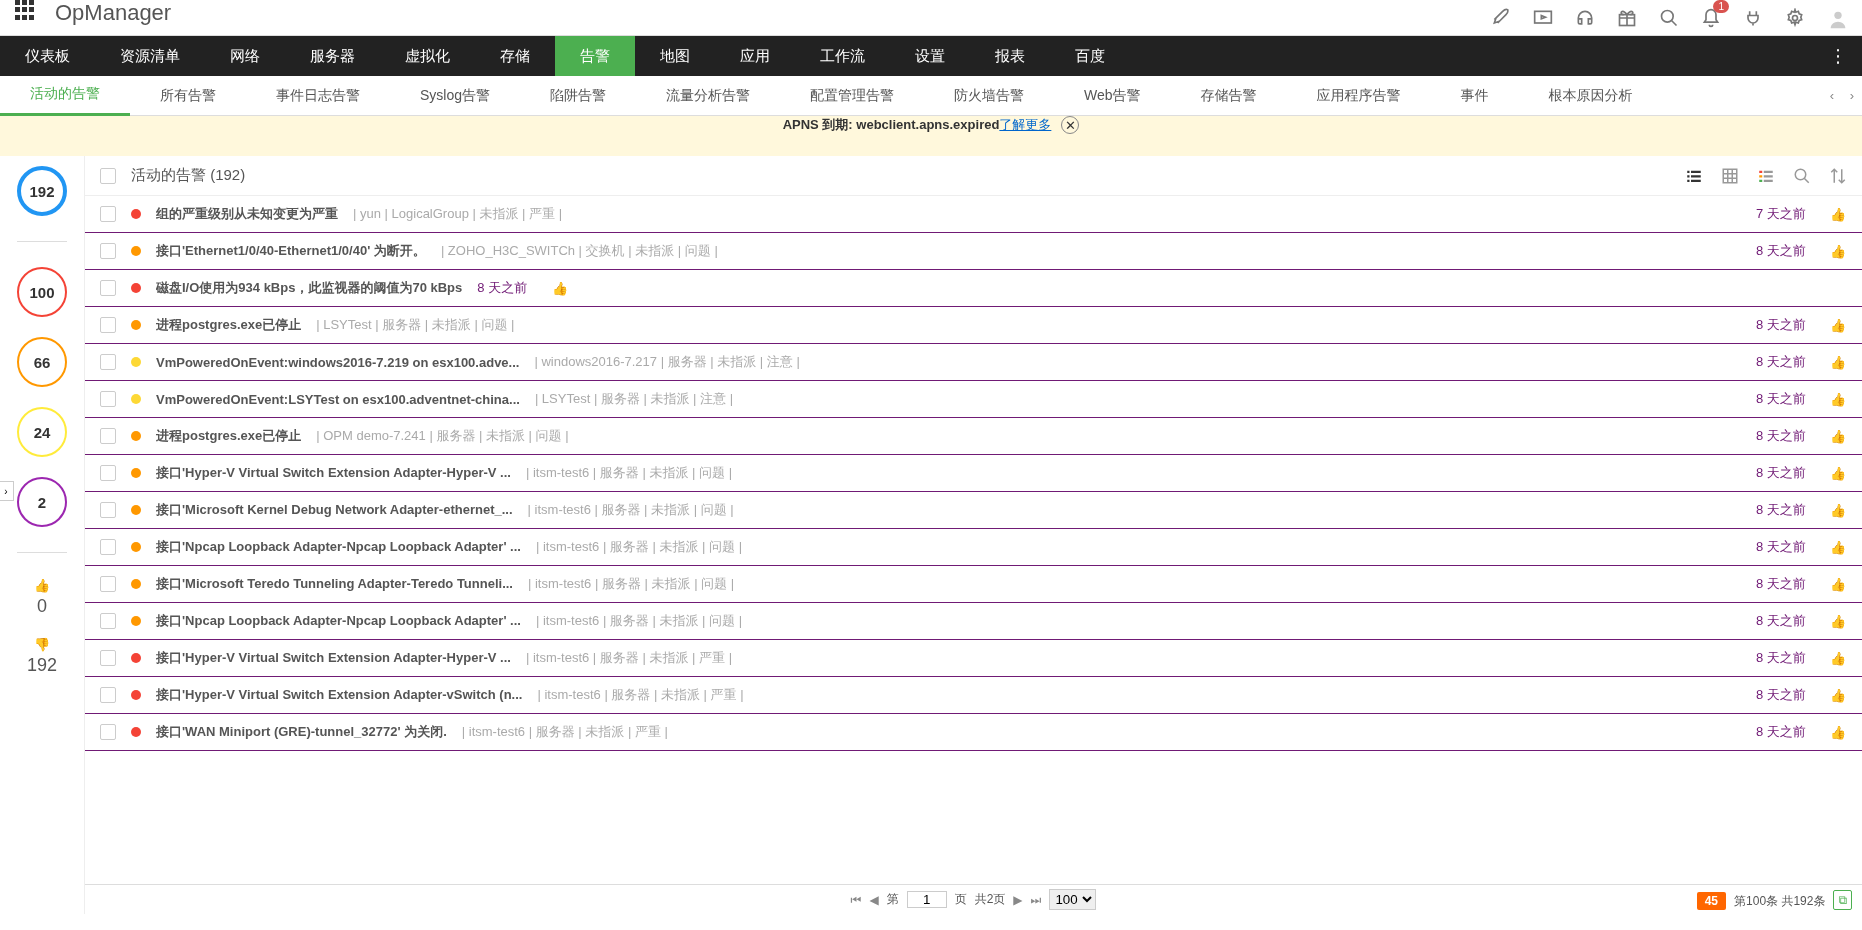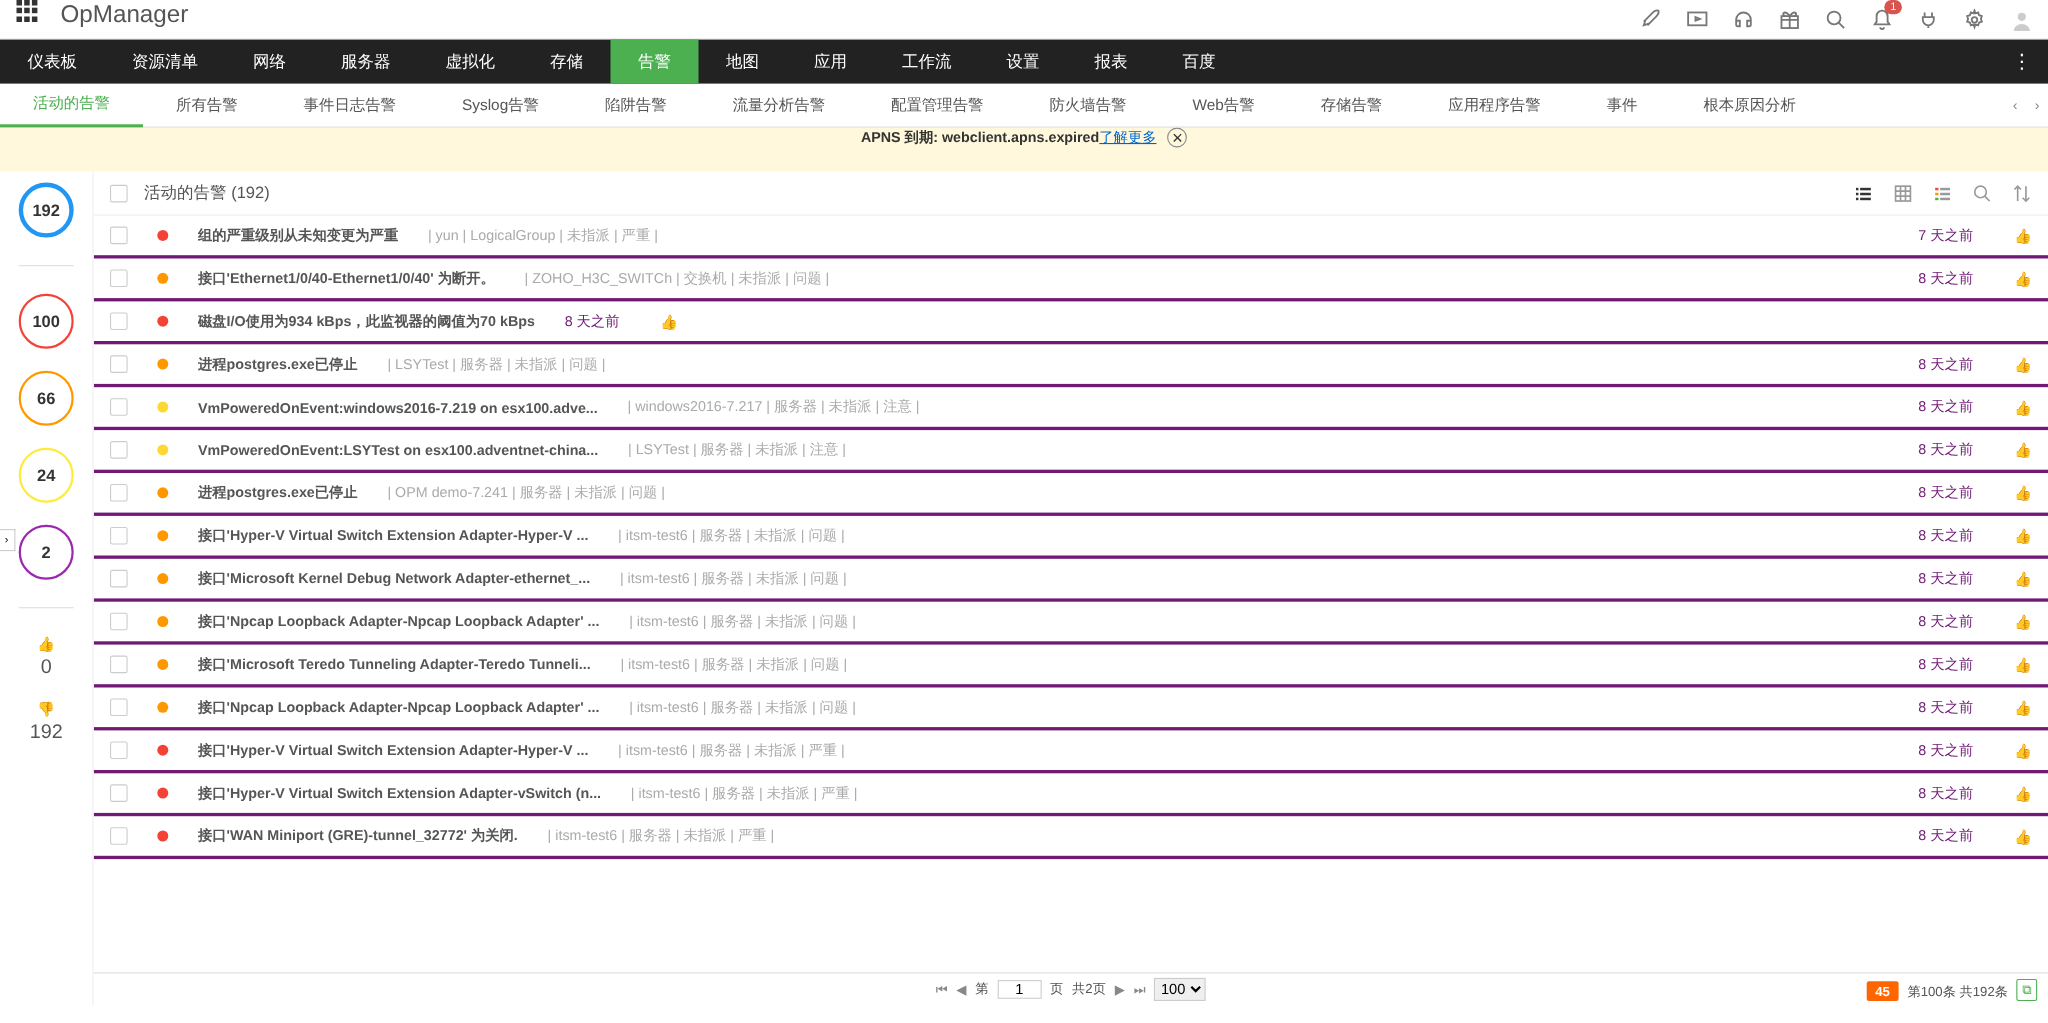--- a/index.html
+++ b/index.html
@@ -35,21 +35,21 @@
 .thumb-stat span:last-child { font-size: 18px; color: #555; }
 .expand-btn { position: absolute; left: -1px; top: 325px; width: 15px; height: 20px; border: 1px solid #ccc; border-left: none; background: #fff; display: flex; align-items: center; justify-content: center; cursor: pointer; font-size: 10px; }
 .main-area { flex: 1; display: flex; flex-direction: column; overflow: hidden; }
 .list-header { height: 40px; border-bottom: 1px solid #eee; display: flex; align-items: center; padding: 0 15px; gap: 15px; }
 .checkbox { width: 16px; height: 16px; border: 1px solid #ccc; border-radius: 2px; cursor: pointer; }
 .list-title { font-size: 15px; color: #555; flex: 1; }
 .view-icons { display: flex; gap: 18px; align-items: center; }
 .view-icon { cursor: pointer; color: #999; }
 .view-icon.active { color: #333; }
 .alarm-list { flex: 1; overflow-y: auto; }
-.alarm-row { display: flex; align-items: center; padding: 9px 15px; border-bottom: 3px solid #701a75; gap: 27px; }
+.alarm-row { display: flex; align-items: center; padding: 9px 15px; border-bottom: 1px solid #701a75; gap: 15px; }
 .sev-dot { width: 10px; height: 10px; border-radius: 50%; flex-shrink: 0; }
 .sev-red { background: #f44336; }
 .sev-orange { background: #FF9800; }
 .sev-yellow { background: #FDD835; }
 .alarm-msg { font-weight: bold; color: #555; max-width: 370px; white-space: nowrap; overflow: hidden; text-overflow: ellipsis; }
 .alarm-meta { color: #aaa; flex: 1; }
 .alarm-time { color: #701a75; margin-right: 10px; }
 .thumb-icon { color: #ccc; cursor: pointer; }
 .pager { height: 30px; border-top: 1px solid #ddd; display: flex; align-items: center; justify-content: center; gap: 8px; color: #555; font-size: 12px; position: relative; }
 .pager-btn { cursor: pointer; color: #888; }

